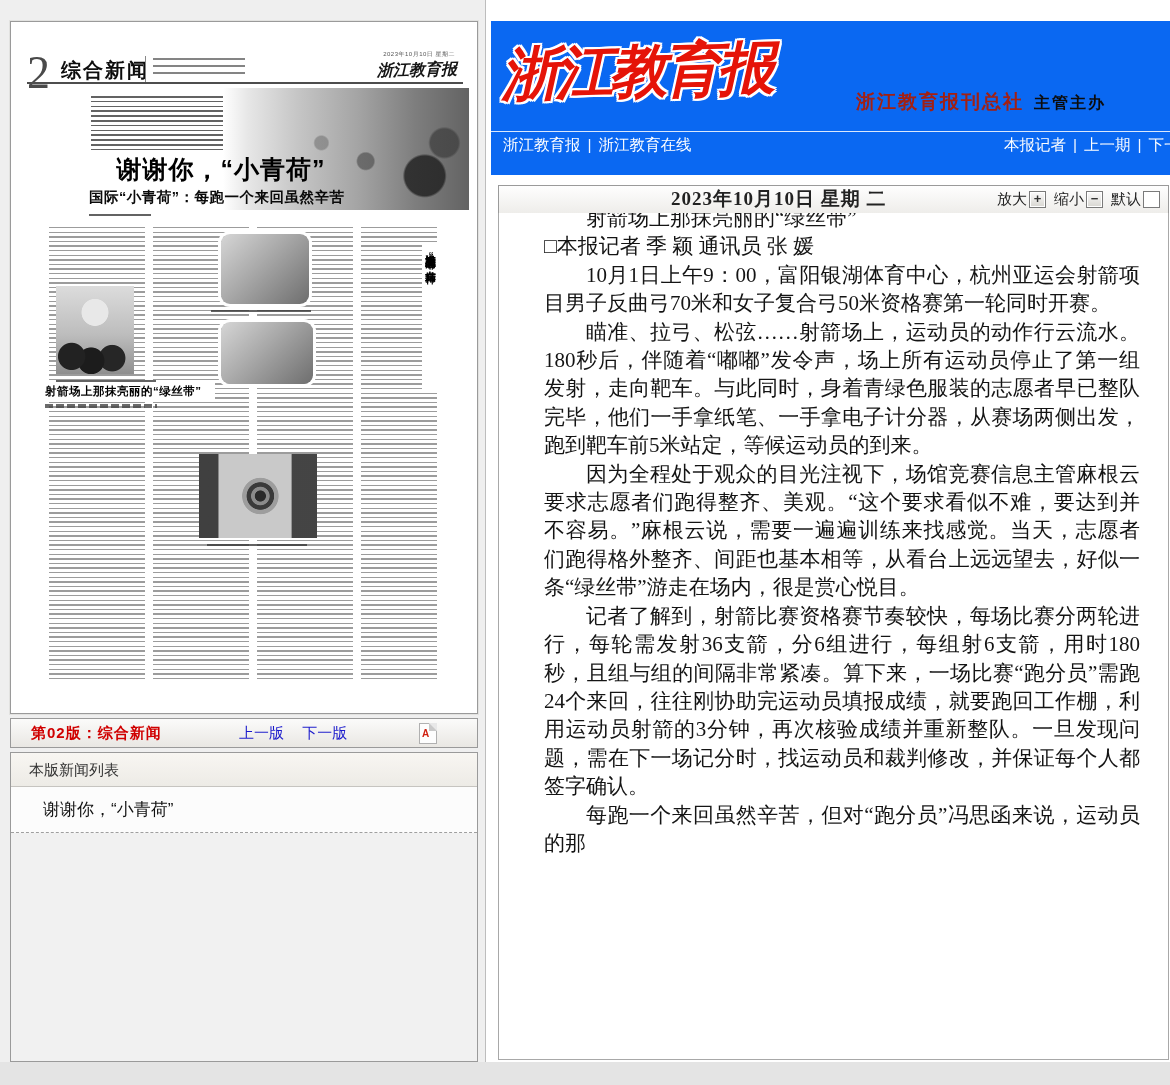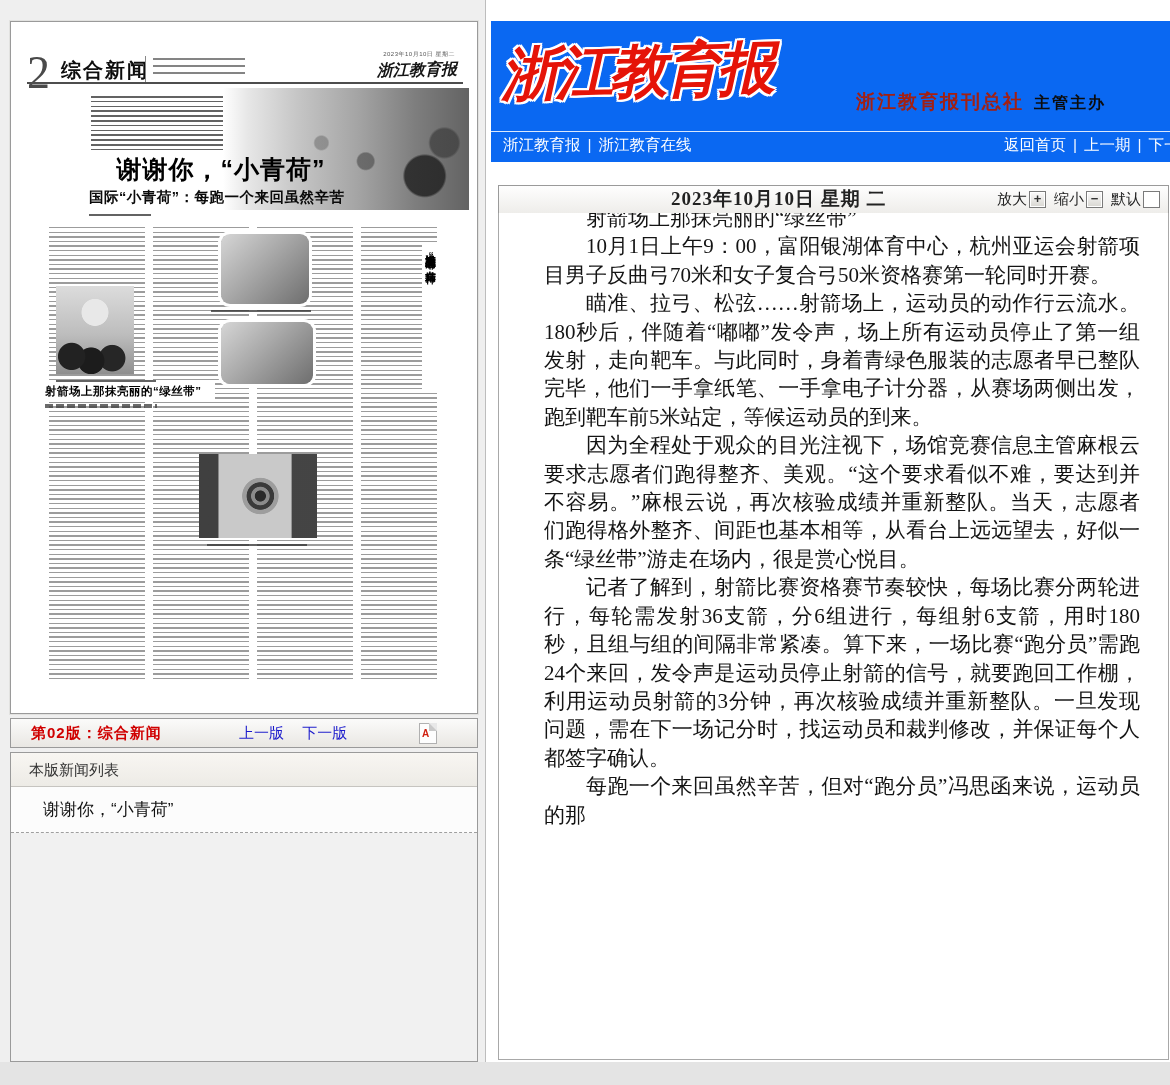--- a/index.html
+++ b/index.html
@@ -93,21 +93,21 @@
   .banner{position:absolute;left:5px;top:21px;width:680px;height:110px;background:#0a68f2;}
   .logo{
     position:absolute;left:10px;top:12px;
     font:bold italic 58px "Liberation Serif",serif;color:#e51408;letter-spacing:-4px;
     transform:rotate(-1.5deg);white-space:nowrap;
     text-shadow:-2px 0 0 #fff,2px 0 0 #fff,0 -2px 0 #fff,0 2px 0 #fff,-2px -2px 0 #fff,2px 2px 0 #fff,-2px 2px 0 #fff,2px -2px 0 #fff;
   }
   .org{position:absolute;left:365px;bottom:16px;white-space:nowrap;text-align:center;}
   .org .org-name{font-size:19px;font-weight:bold;color:#a32012;letter-spacing:2px;}
   .org .org-role{font-size:16px;font-weight:bold;color:#0c0c0c;margin-left:10px;letter-spacing:2px;}
-  .navbar{position:absolute;left:5px;top:131px;width:680px;height:31px;background:#0a68f2;border-top:1px solid rgba(255,255,255,.85);box-sizing:border-box;}
+  .navbar{position:absolute;left:5px;top:131px;width:680px;height:44px;background:#0a68f2;border-top:1px solid rgba(255,255,255,.85);box-sizing:border-box;}
   .navbar span,.navbar a{color:#fff;font-size:15.5px;line-height:26px;text-decoration:none;}
   .nav-left{position:absolute;left:12px;top:0;white-space:nowrap;}
   .nav-right{position:absolute;left:513px;top:0;white-space:nowrap;}
   .nav-sep{margin:0 7px;opacity:.95;}
   .navbar a{cursor:pointer;}
   
   .toolbar{position:absolute;left:12px;top:185px;width:671px;height:40px;box-sizing:border-box;
     border:1px solid #9a9a9a;background:linear-gradient(#fefefe,#e8e6e2);}
   .tb-date{position:absolute;left:172px;top:0;line-height:26px;font:bold 19px "Liberation Serif",serif;color:#222;letter-spacing:1px;white-space:nowrap;}
   .tb-ctrls{position:absolute;right:8px;top:0;height:26px;display:flex;align-items:center;font-size:15px;color:#222;white-space:nowrap;}
@@ -181,42 +181,43 @@
     <div class="org">
       <span class="org-name">浙江教育报刊总社</span><span class="org-role">主管主办</span>
     </div>
   </div>
 
   <div class="navbar">
     <span class="nav-left">
       <a>浙江教育报</a><span class="nav-sep">|</span><a>浙江教育在线</a>
     </span>
     <span class="nav-right">
-      <a>返回首页</a><span class="nav-sep">|</span><a>上一期</a><span class="nav-sep">|</span><a>下一期</a>
+      <a>本报记者</a><span class="nav-sep">|</span><a>上一期</a><span class="nav-sep">|</span><a>下一期</a>
     </span>
   </div>
 
   <div class="toolbar">
     <span class="tb-date">2023年10月10日 星期 二</span>
     <span class="tb-ctrls">
       <span class="lbl">放大</span>
       <span class="sq">+</span>
       <span class="lbl">缩小</span>
       <span class="sq">−</span>
       <span class="lbl">默认</span>
       <span class="sq empty"></span>
     </span>
   </div>
 
   <div class="article">
     <div class="inner">
       <div class="a-title">射箭场上那抹亮丽的“绿丝带”</div>
+      <div class="a-byline">□本报记者 季 颖 通讯员 张 媛</div>
       <p>10月1日上午9：00，富阳银湖体育中心，杭州亚运会射箭项目男子反曲弓70米和女子复合弓50米资格赛第一轮同时开赛。</p>
       <p>瞄准、拉弓、松弦……射箭场上，运动员的动作行云流水。180秒后，伴随着“嘟嘟”发令声，场上所有运动员停止了第一组发射，走向靶车。与此同时，身着青绿色服装的志愿者早已整队完毕，他们一手拿纸笔、一手拿电子计分器，从赛场两侧出发，跑到靶车前5米站定，等候运动员的到来。</p>
-      <p>因为全程处于观众的目光注视下，场馆竞赛信息主管麻根云要求志愿者们跑得整齐、美观。“这个要求看似不难，要达到并不容易。”麻根云说，再次核验成绩并重新整队。当天，志愿者们跑得格外整齐、间距也基本相等，从看台上远远望去，好似一条“绿丝带”游走在场内，很是赏心悦目。</p>
-      <p>记者了解到，射箭比赛资格赛节奏较快，每场比赛分两轮进行，每轮需发射36支箭，分6组进行，每组射6支箭，用时180秒，且组与组的间隔非常紧凑。算下来，一场比赛“跑分员”需跑24个来回，发令声是运动员停止射箭的信号，就要跑回工作棚，利用运动员射箭的3分钟，再次核验成绩并重新整队。一旦发现问题，需在下一场记分时，找运动员和裁判修改，并保证每个人都签字确认。</p>
+      <p>因为全程处于观众的目光注视下，场馆竞赛信息主管麻根云要求志愿者们跑得整齐、美观。“这个要求看似不难，要达到并不容易。”麻根云说，需要一遍遍训练来找感觉。当天，志愿者们跑得格外整齐、间距也基本相等，从看台上远远望去，好似一条“绿丝带”游走在场内，很是赏心悦目。</p>
+      <p>记者了解到，射箭比赛资格赛节奏较快，每场比赛分两轮进行，每轮需发射36支箭，分6组进行，每组射6支箭，用时180秒，且组与组的间隔非常紧凑。算下来，一场比赛“跑分员”需跑24个来回，往往刚协助完运动员填报成绩，就要跑回工作棚，利用运动员射箭的3分钟，再次核验成绩并重新整队。一旦发现问题，需在下一场记分时，找运动员和裁判修改，并保证每个人都签字确认。</p>
       <p>每跑一个来回虽然辛苦，但对“跑分员”冯思函来说，运动员的那</p>
     </div>
   </div>
 
 </div>
 
 <div class="footer-band"></div>
 
 </body></html>

